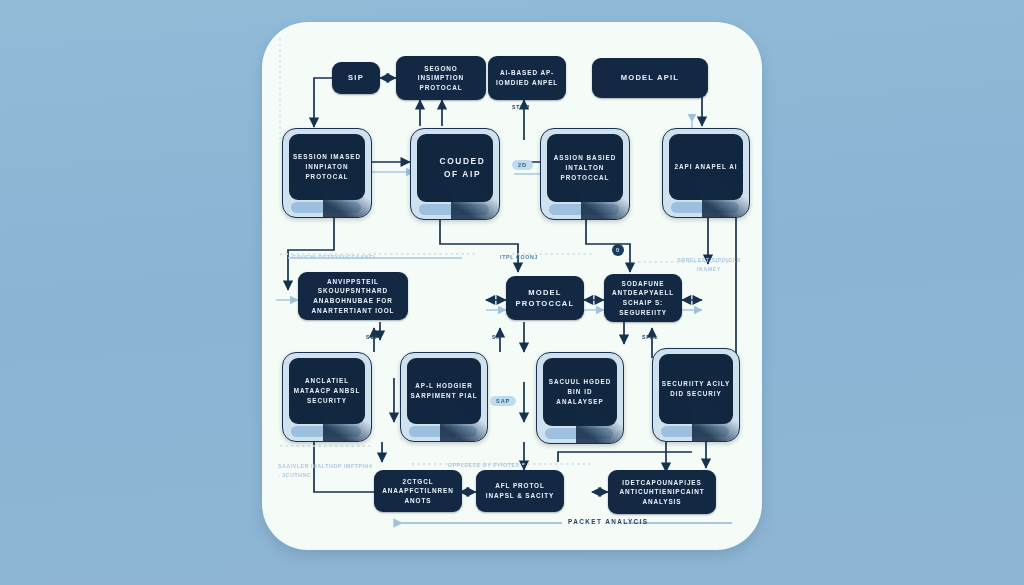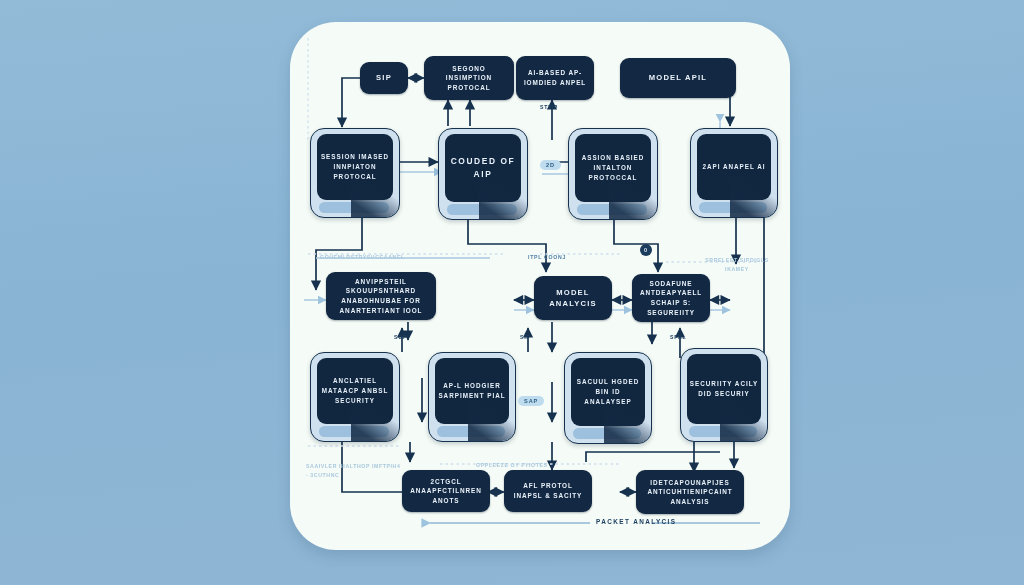--- a/index.html
+++ b/index.html
@@ -14,21 +14,20 @@
   }
 
   
   #canvas-card {
     position: absolute;
     left: 262px; top: 22px;
     width: 500px; height: 528px;
     background: #f5fbf6;
     border-radius: 46px;
     box-shadow: 0 6px 14px rgba(40,70,100,.18);
-    margin-left: 28px;
   }
   #canvas-inner {
     position: absolute; inset: 0;
     overflow: hidden;
     border-radius: 46px;
   }
 
   
   .wires { position: absolute; left: 0; top: 0; width: 500px; height: 528px; }
 
@@ -71,21 +70,21 @@
     display: flex;
     align-items: center;
     justify-content: center;
     text-align: center;
     font-size: 6.3px;
     font-weight: bold;
     letter-spacing: 1px;
     line-height: 1.55;
     padding: 2px;
   }
-  .device .screen.lg { font-size: 8.4px; letter-spacing: 1.6px; }
+  .device .screen.lg { font-size: 8.4px; letter-spacing: 1.6px; padding-left: 17px; }
   .device .base {
     position: absolute;
     left: 8px; right: 10px; bottom: 4px; height: 11px;
     background: #9cc0dd;
     border-radius: 6px;
   }
   .device .shade {
     position: absolute;
     right: 0; bottom: 0; width: 55%; height: 44%;
     background: linear-gradient(215deg, rgba(19,41,67,.0) 30%, rgba(19,41,67,.85) 78%);
@@ -278,21 +277,21 @@
       </div>
       <div class="base"></div>
       <div class="shade"></div>
     </div>
 
     <div class="node" style="left:36px; top:250px; width:110px; height:48px;">
       <span>ANVIPPSTEIL SKOUUPSNTHARD ANABOHNUBAE FOR ANARTERTIANT IOOL</span>
     </div>
 
     <div class="node big" style="left:244px; top:254px; width:78px; height:44px;">
-      <span>MODEL ANALYCIS</span>
+      <span>MODEL PROTOCCAL</span>
     </div>
 
     <div class="node" style="left:342px; top:252px; width:78px; height:48px;">
       <span>SODAFUNE ANTDEAPYAELL SCHAIP S: SEGUREIITY</span>
     </div>
 
     <div class="device" style="left:20px; top:330px; width:90px; height:90px;">
       <div class="screen">
         <span>ANCLATIEL MATAACP ANBSL SECURITY</span>
       </div>

